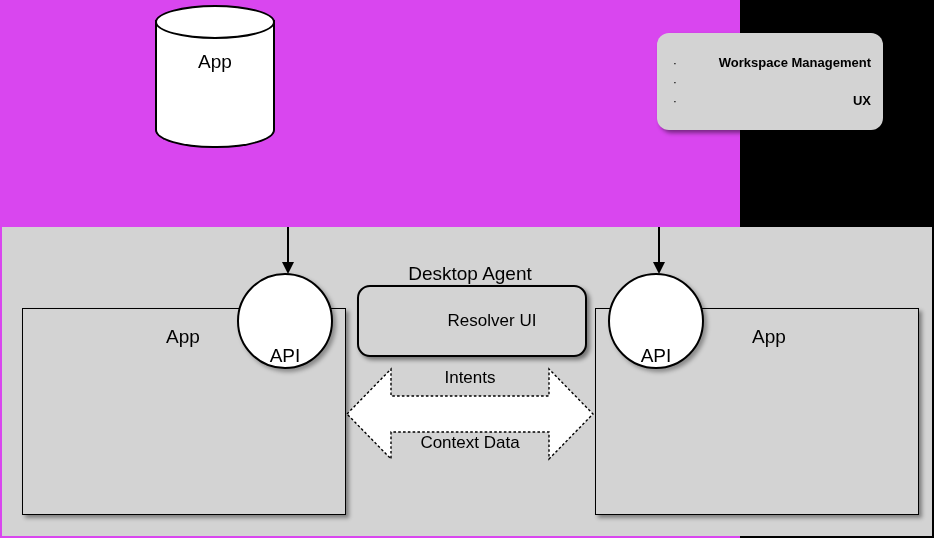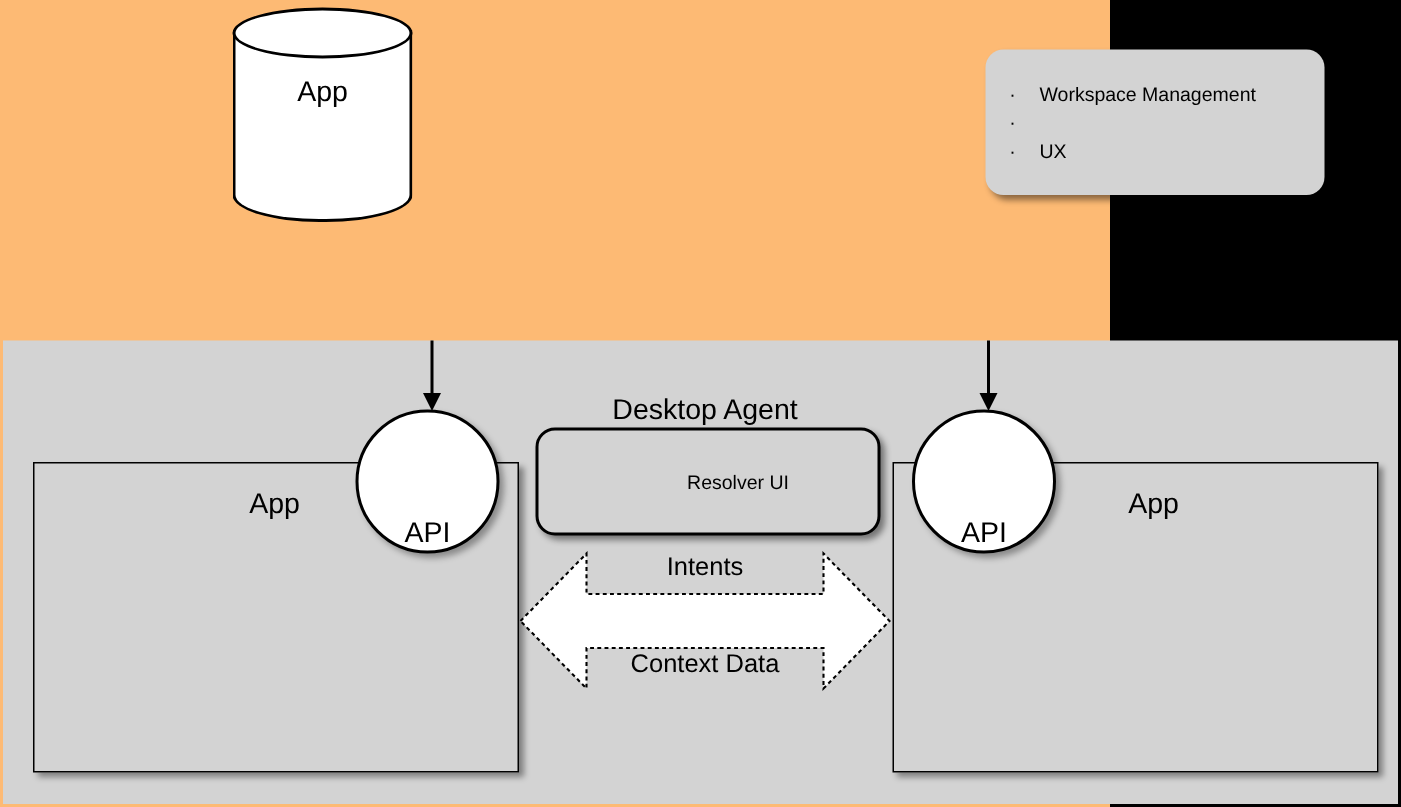--- a/index.html
+++ b/index.html
@@ -1,49 +1,49 @@
 <!DOCTYPE html>
 <html><head>
 <meta charset="utf-8">
 <style>
   html,body{margin:0;padding:0;background:#000;}
   body{width:934px;height:538px;overflow:hidden;font-family:"Liberation Sans",sans-serif;}
-  #canvas{position:relative;width:740px;height:538px;background:#fdba74;}
+  #canvas{position:relative;width:740px;height:538px;background:#d946ef;}
 
   
   .cylinder{position:absolute;left:155px;top:5px;width:120px;height:143px;}
   .cyl-body{position:absolute;left:0;top:15px;width:116px;height:126px;
             background:#ffffff;border:2px solid #000;border-top:none;
             border-radius:0 0 58px 58px / 0 0 18px 18px;}
   .cyl-top{position:absolute;left:0;top:0px;width:116px;height:30px;
            background:#ffffff;border:2px solid #000;border-radius:50%;}
   .cyl-label{position:absolute;left:0;top:44px;width:120px;text-align:center;
              color:#000;font-size:19px;line-height:25px;}
 
   
   .features{position:absolute;left:657px;top:33px;width:226px;height:97px;
             background:#d3d3d3;border-radius:12px;
             box-shadow:3px 3px 4px rgba(0,0,0,0.45);
             display:flex;flex-direction:column;justify-content:center;}
   .feat-row{display:flex;align-items:center;color:#000;font-size:13px;line-height:19px;}
   .feat-bullet{width:36px;text-align:center;flex:none;font-size:13px;}
-  .feat-text{flex:1;text-align:left;padding-right:25px;}
+  .feat-text{flex:1;text-align:right;padding-right:12px;font-weight:bold;}
 
   
   .agent-panel{position:absolute;left:2px;top:227px;width:930px;height:309px;
                background:#d3d3d3;}
   .agent-title{position:absolute;left:340px;top:247px;width:260px;
                text-align:center;color:#000;font-size:19px;margin-top:16px;}
 
   
   .resolver{position:absolute;left:357px;top:285px;width:226px;height:68px;
             background:#d3d3d3;border:2px solid #000;border-radius:13px;
             box-shadow:3px 3px 4px rgba(0,0,0,0.45);
             display:flex;align-items:center;justify-content:center;}
-  .resolver span{color:#000;font-size:13px;margin-left:40px;}
+  .resolver span{color:#000;font-size:17px;margin-left:40px;}
 
   
   .appbox{position:absolute;background:#d3d3d3;border:1px solid #000;
           box-shadow:3px 3px 4px rgba(0,0,0,0.40);}
   .appbox.left{left:22px;top:308px;width:322px;height:205px;}
   .appbox.right{left:595px;top:308px;width:322px;height:205px;}
   .app-label{position:absolute;color:#000;font-size:19px;}
   .app-label.left{left:143px;top:326px;width:80px;text-align:center;}
   .app-label.right{left:729px;top:326px;width:80px;text-align:center;}
 

